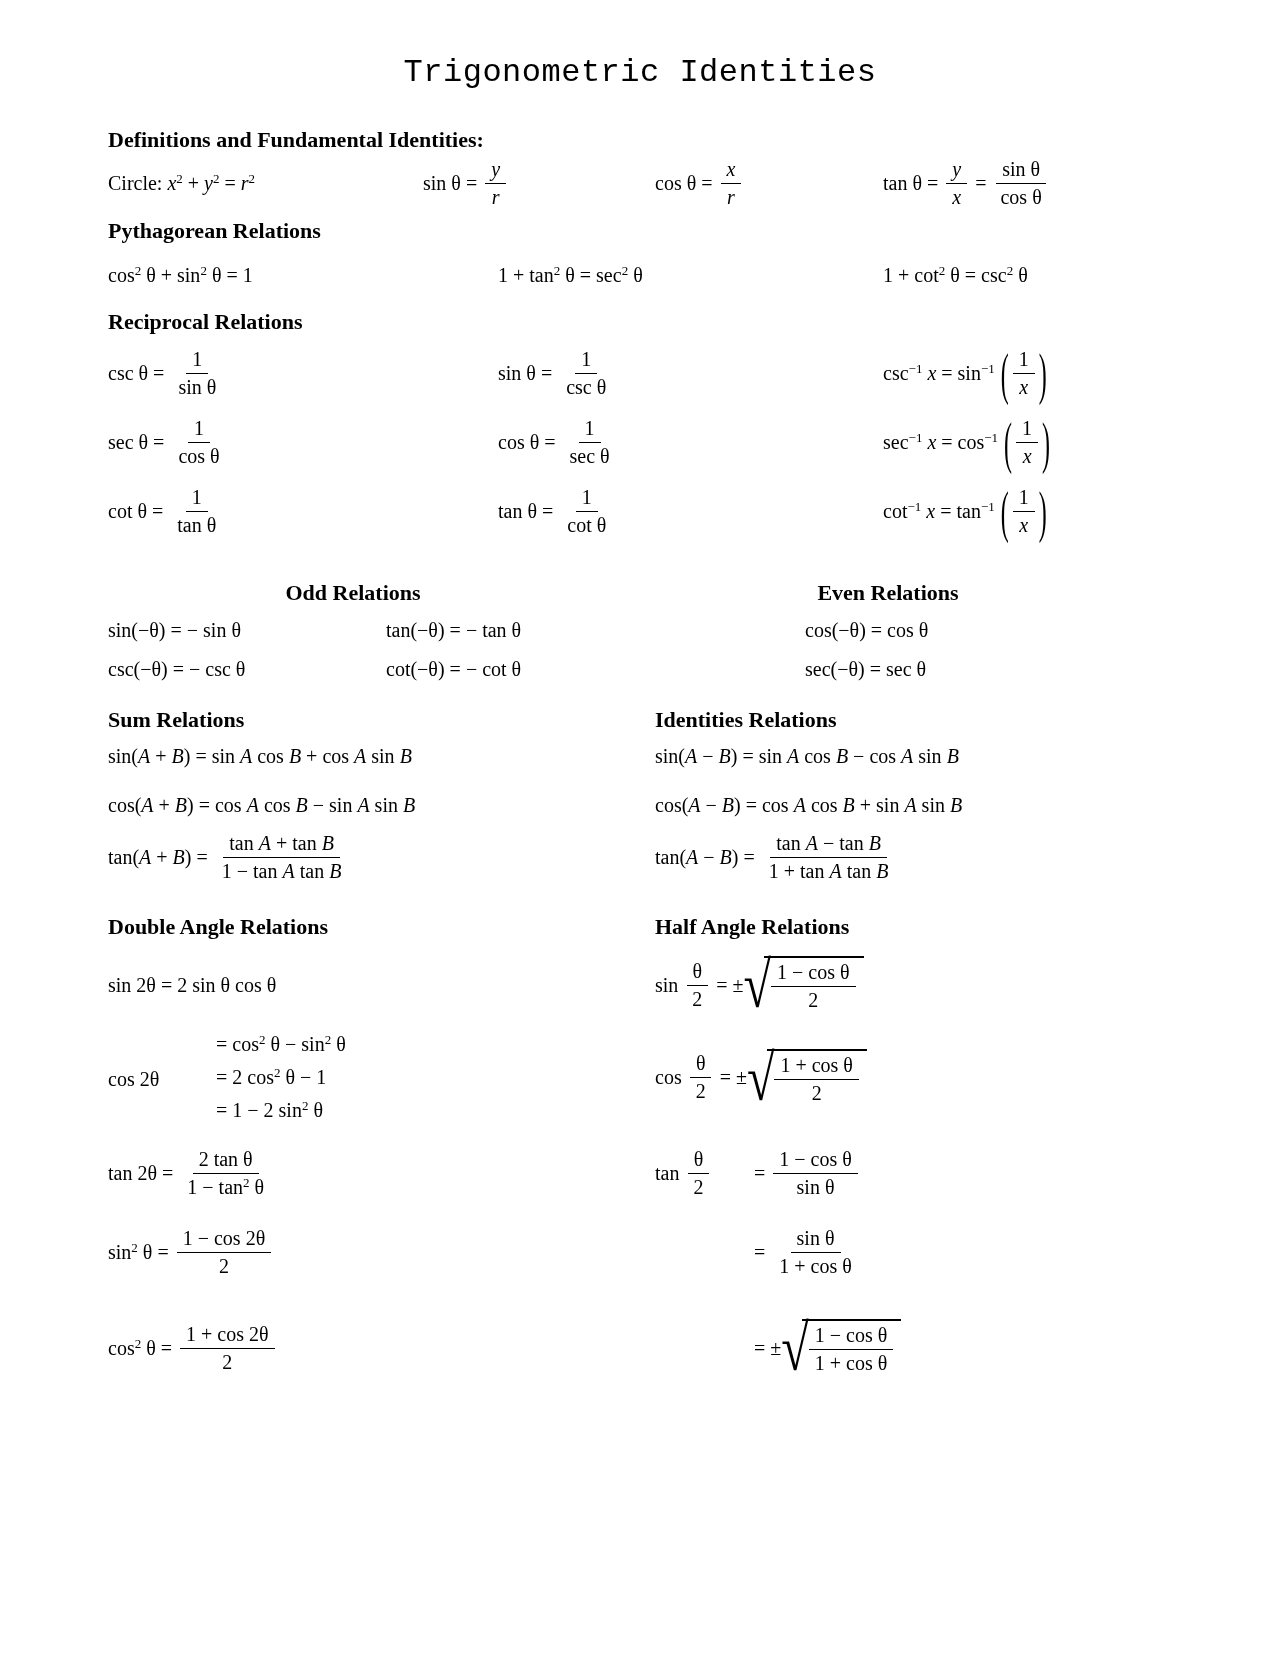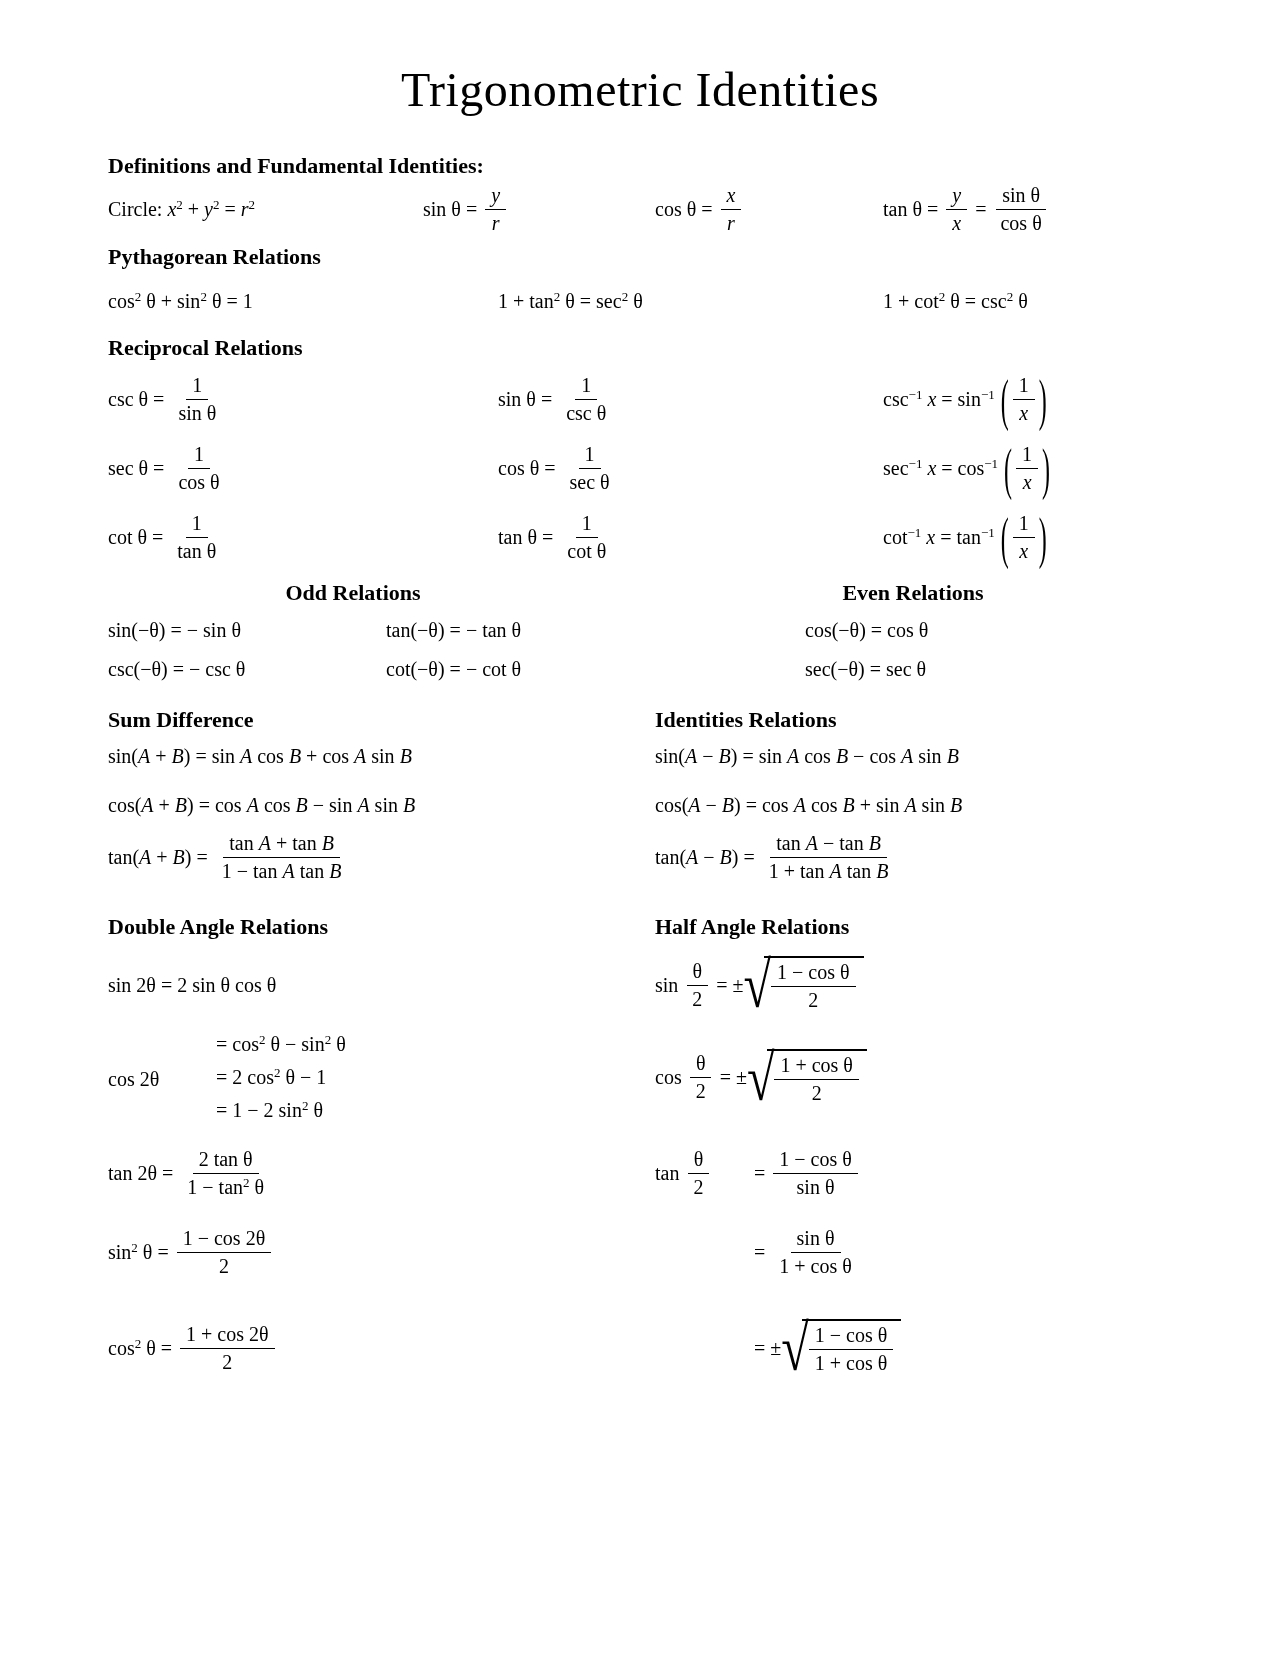--- a/index.html
+++ b/index.html
@@ -2,22 +2,22 @@
 <html><head>
 <meta charset="utf-8">
 <style>
   html, body { margin:0; padding:0; background:#888; }
   .page {
     width:1280px; height:1656px; background:#ffffff; color:#000000;
     font-family:"Liberation Serif","DejaVu Serif",serif;
     font-size:20px; overflow:hidden; margin:0 auto; position:relative;
   }
   .title {
-    margin:8px; padding-top:54px; text-align:center;
-    font-size:48px; font-weight:400; letter-spacing:0.5px;
+    margin:0; padding-top:54px; text-align:center;
+    font-size:32px; font-weight:400; letter-spacing:0.5px;font-family:Liberation Mono, monospace;
   }
   .content { padding:0 32px 0 108px; }
   .h { font-weight:bold; font-size:22px; }
 
   
   .math { display:inline-flex; align-items:center; white-space:pre; }
   .tx { white-space:pre; }
   .math i { font-style:italic; }
   .math sup { font-size:13px; line-height:0; vertical-align:0.55em; white-space:pre; }
 
@@ -51,21 +51,21 @@
   .indent99 { margin-left:99px; }
 
   
   .m-hdefs    { margin-top:36px; }
   .m-defsrow  { margin-top:4px;  }
   .m-hpyth    { margin-top:8px;  }
   .m-pythrow  { margin-top:20px; }
   .m-hrecip   { margin-top:22px; }
   .m-reciprow1{ margin-top:12px; }
   .m-reciprow { margin-top:16px; }
-  .m-oehead   { margin-top:16px;gap:25px; }
+  .m-oehead   { margin-top:42px; }
   .m-oerow1   { margin-top:13px;text-align:right;  }
   .m-oerow2   { margin-top:16px; }
   .m-sdhead   { margin-top:26px; }
   .m-sdrow1   { margin-top:12px; }
   .m-sdrow2   { margin-top:26px; }
   .m-sdrow3   { margin-top:14px; }
   .m-dhhead   { margin-top:30px; }
   .m-rowA     { margin-top:16px; }
   .m-rowB     { margin-top:14px; }
   .m-rowC     { margin-top:20px; }
@@ -121,21 +121,21 @@
       <span class="math"><span class="tx">tan(−θ) = − tan θ</span></span>
       <span class="math"><span class="tx">cos(−θ) = cos θ</span></span>
     </div>
     <div class="rowoe m-oerow2">
       <span class="math"><span class="tx">csc(−θ) = − csc θ</span></span>
       <span class="math"><span class="tx">cot(−θ) = − cot θ</span></span>
       <span class="math"><span class="tx">sec(−θ) = sec θ</span></span>
     </div>
 
     <div class="row2 m-sdhead">
-      <div class="h">Sum Difference</div>
+      <div class="h">Sum Relations</div>
       <div class="h">Identities Relations</div>
     </div>
     <div class="row2 m-sdrow1">
       <span class="math"><span class="tx">sin(<i>A</i> + <i>B</i>) = sin <i>A</i> cos <i>B</i> + cos <i>A</i> sin <i>B</i></span></span>
       <span class="math"><span class="tx">sin(<i>A</i> − <i>B</i>) = sin <i>A</i> cos <i>B</i> − cos <i>A</i> sin <i>B</i></span></span>
     </div>
     <div class="row2 m-sdrow2">
       <span class="math"><span class="tx">cos(<i>A</i> + <i>B</i>) = cos <i>A</i> cos <i>B</i> − sin <i>A</i> sin <i>B</i></span></span>
       <span class="math"><span class="tx">cos(<i>A</i> − <i>B</i>) = cos <i>A</i> cos <i>B</i> + sin <i>A</i> sin <i>B</i></span></span>
     </div>

